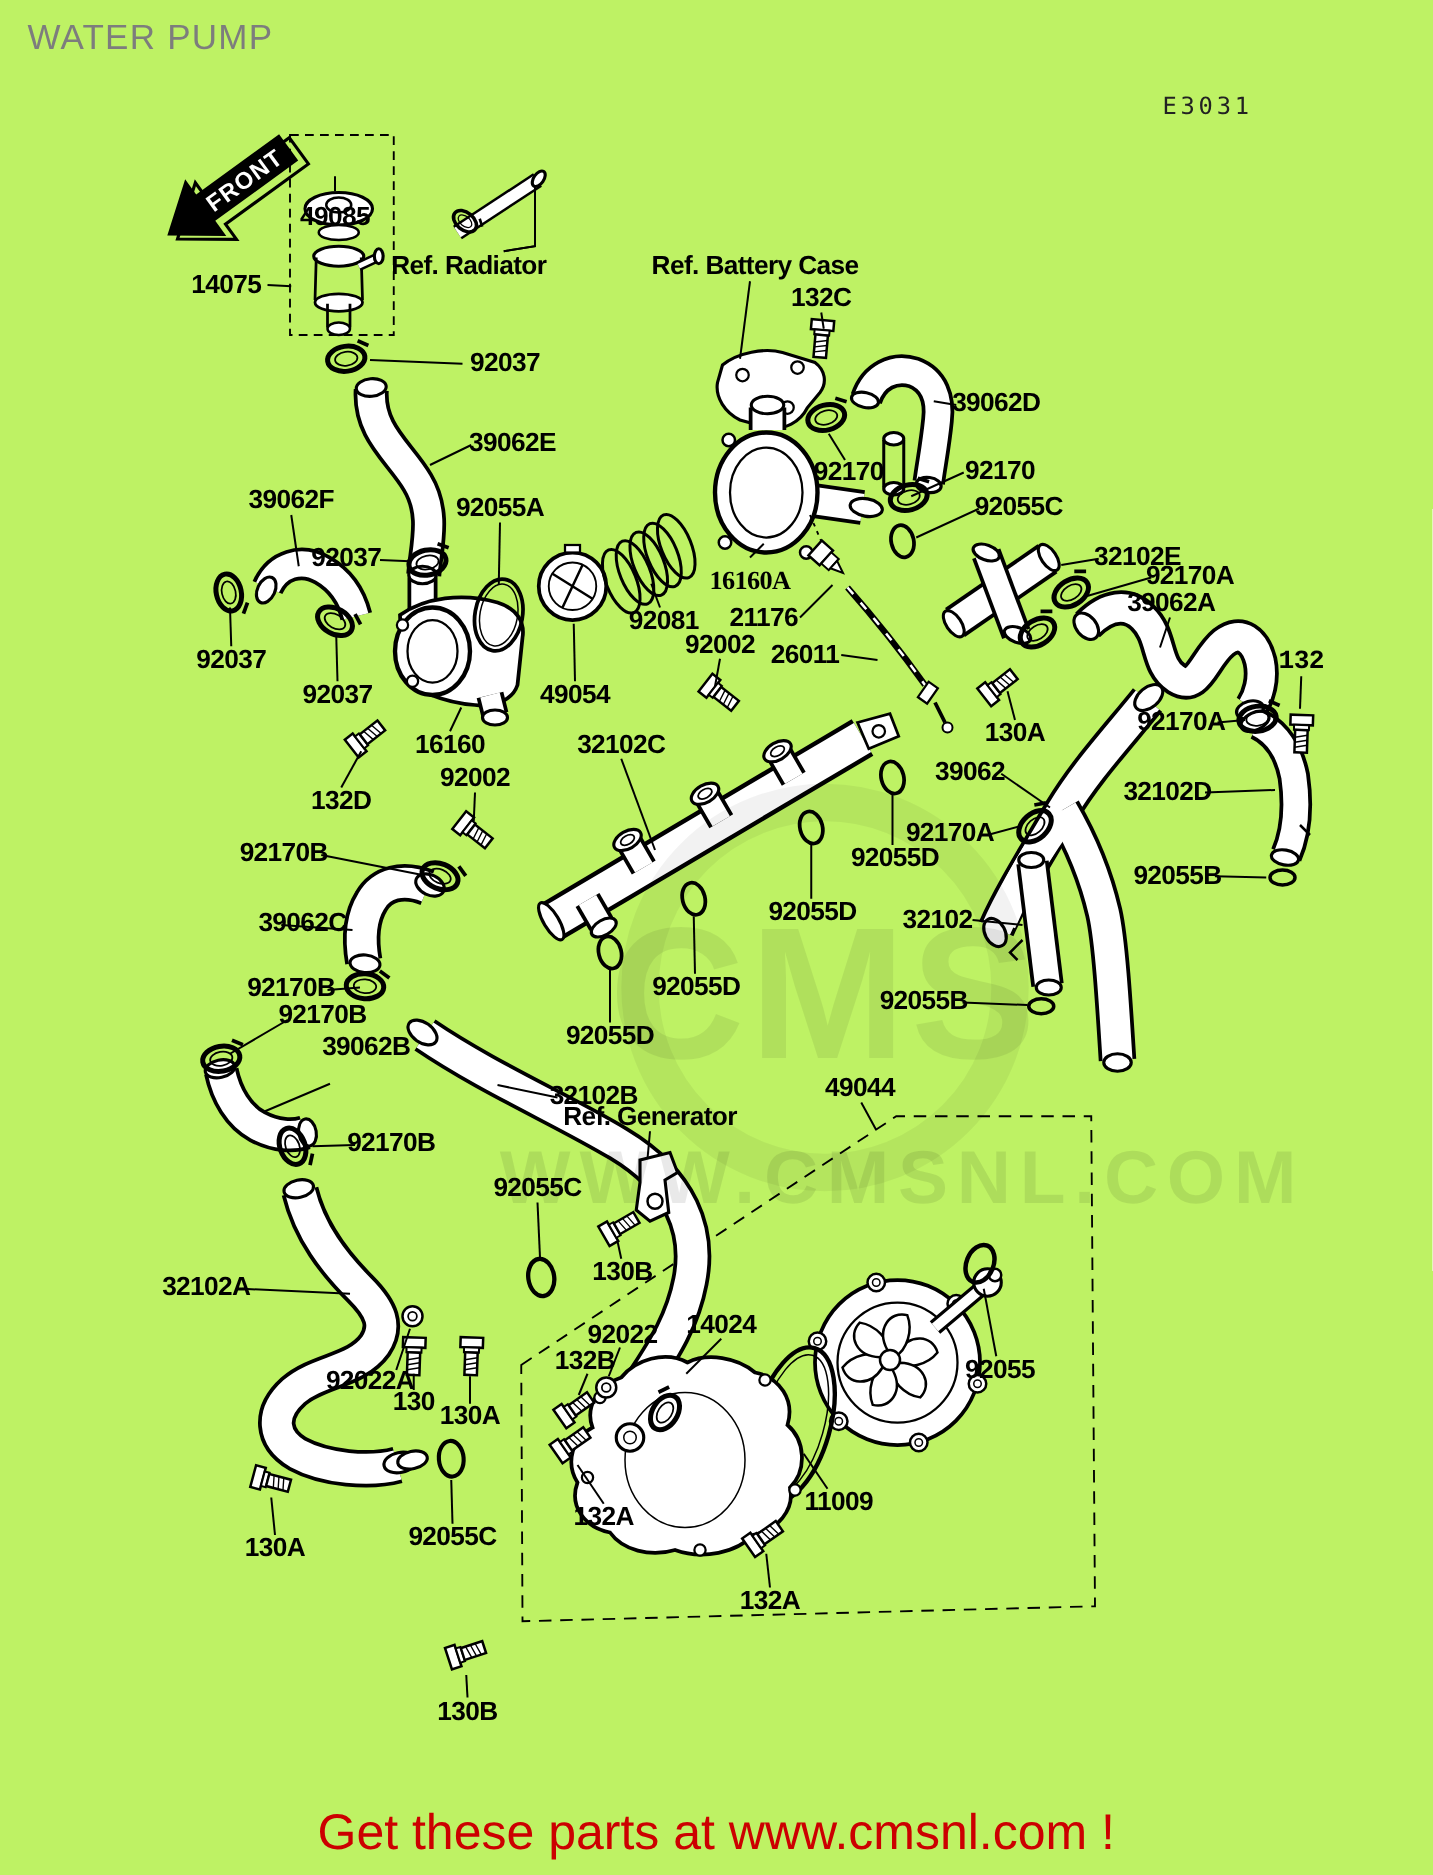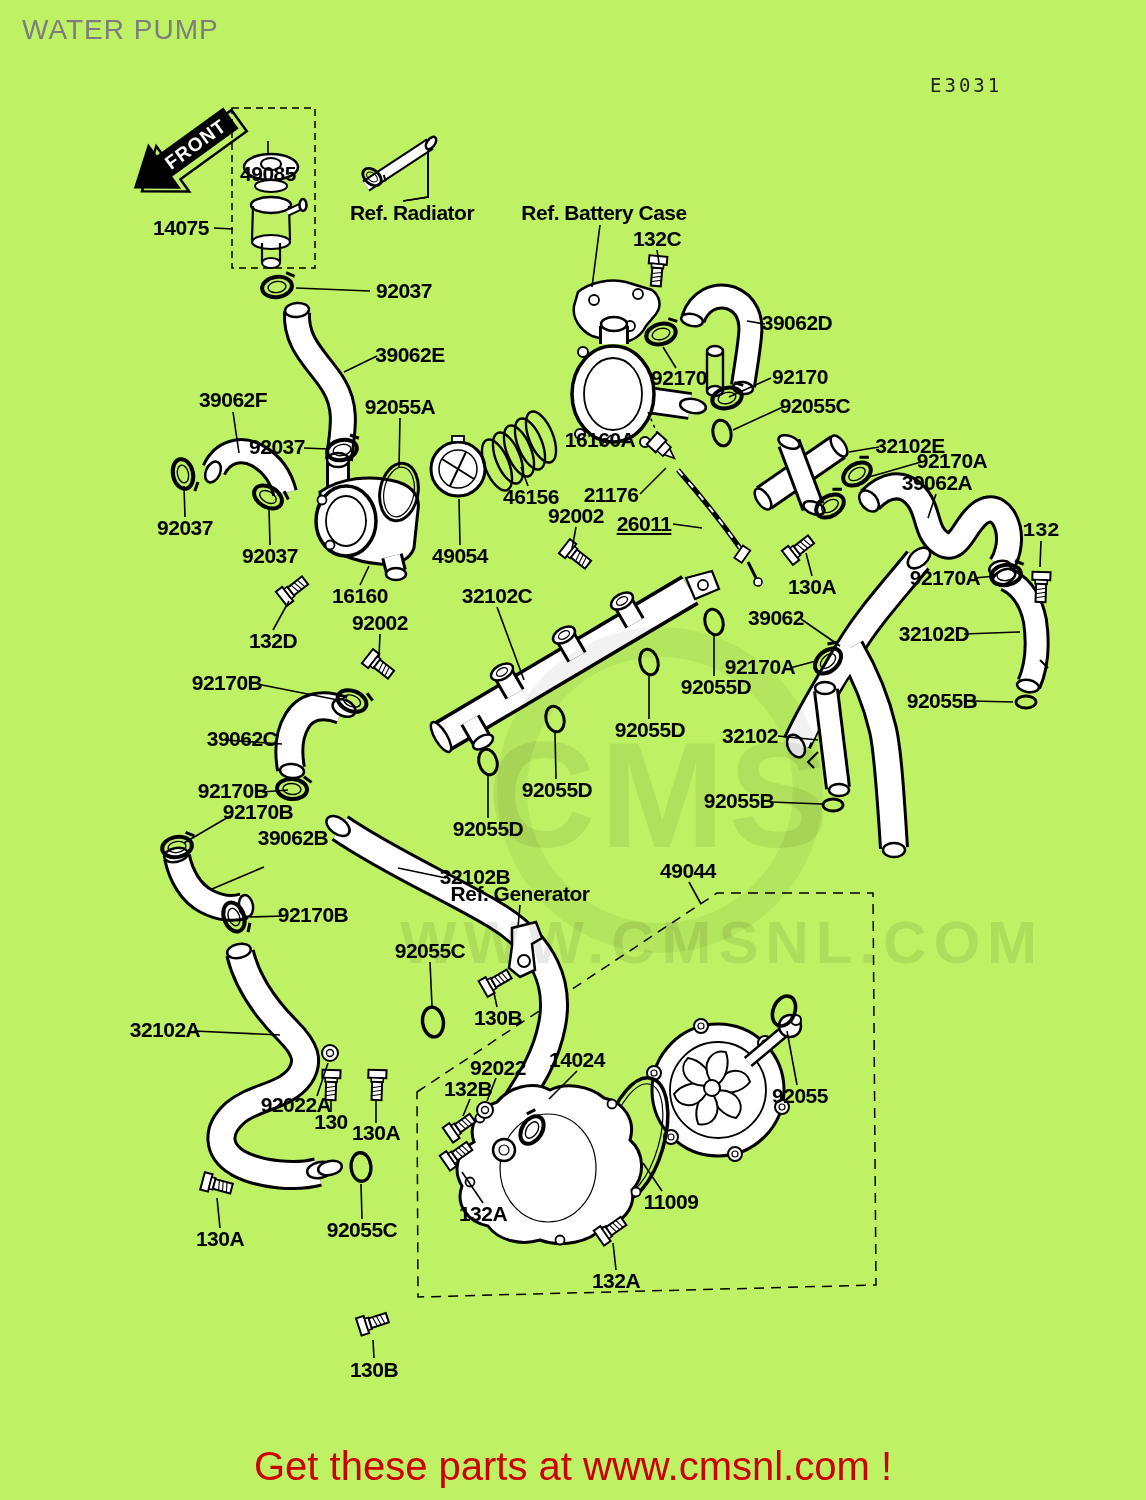--- a/index.html
+++ b/index.html
@@ -425,39 +425,39 @@
     </g>
   </svg>
 
   <div id="wm-ring" class="wm"></div>
   <div id="wm-url" class="wm">WWW.CMSNL.COM</div>
   <div id="wm-logo" class="wm">CMS</div>
 
   <div id="labels">
       <div class="plabel" style="left: 268px; top: 130px; margin-top: 44px;">49085</div>
       <div class="plabel" style="left: 181px; top: 228px;">14075</div>
-      <div class="plabel" style="left: 375px; top: 213px; margin-left: 37px;">Ref. Radiator</div>
+      <div class="plabel" style="left: 375px; top: 213px;">Ref. Radiator</div>
       <div class="plabel" style="left: 604px; top: 213px;">Ref. Battery Case</div>
       <div class="plabel" style="left: 657px; top: 239px;">132C</div>
       <div class="plabel" style="left: 404px; top: 291px;">92037</div>
       <div class="plabel" style="left: 410px; top: 355px;">39062E</div>
       <div class="plabel" style="left: 797px; top: 323px;">39062D</div>
       <div class="plabel" style="left: 233px; top: 400px;">39062F</div>
       <div class="plabel" style="left: 400px; top: 407px;">92055A</div>
       <div class="plabel" style="left: 277px; top: 447px;">92037</div>
       <div class="plabel" style="left: 679px; top: 378px;">92170</div>
       <div class="plabel" style="left: 800px; top: 377px;">92170</div>
       <div class="plabel" style="left: 815px; top: 406px;">92055C</div>
       <div class="plabel" style="left: 910px; top: 446px;">32102E</div>
       <div class="plabel" style="left: 952px; top: 461px;">92170A</div>
       <div class="plabel" style="left: 937px; top: 483px;">39062A</div>
-      <div class="plabel" style="left: 600px; top: 440px;">16160A</div>
-      <div class="plabel" style="left: 531px; top: 497px;">46156</div>
+      <div class="plabel" style="left: 600px; top: 465px; font-family: Liberation Serif, serif;">16160A</div>
+      <div class="plabel" style="left: 531px; top: 497px;">92081</div>
       <div class="plabel" style="left: 611px; top: 495px;">21176</div>
-      <div class="plabel" style="left: 644px; top: 524px; text-decoration: underline;">26011</div>
+      <div class="plabel" style="left: 644px; top: 524px;">26011</div>
       <div class="plabel" style="left: 576px; top: 516px;">92002</div>
       <div class="plabel" style="left: 185px; top: 528px;">92037</div>
       <div class="plabel" style="left: 270px; top: 556px;">92037</div>
       <div class="plabel" style="left: 460px; top: 556px;">49054</div>
       <div class="plabel" style="left: 360px; top: 596px;">16160</div>
       <div class="plabel" style="left: 497px; top: 596px;">32102C</div>
       <div class="plabel" style="left: 812px; top: 587px;">130A</div>
       <div class="plabel" style="left: 776px; top: 618px;">39062</div>
       <div class="plabel" style="left: 945px; top: 578px;">92170A</div>
       <div class="plabel" style="left: 1041px; top: 530px; font-family: Liberation Mono, monospace;">132</div>

